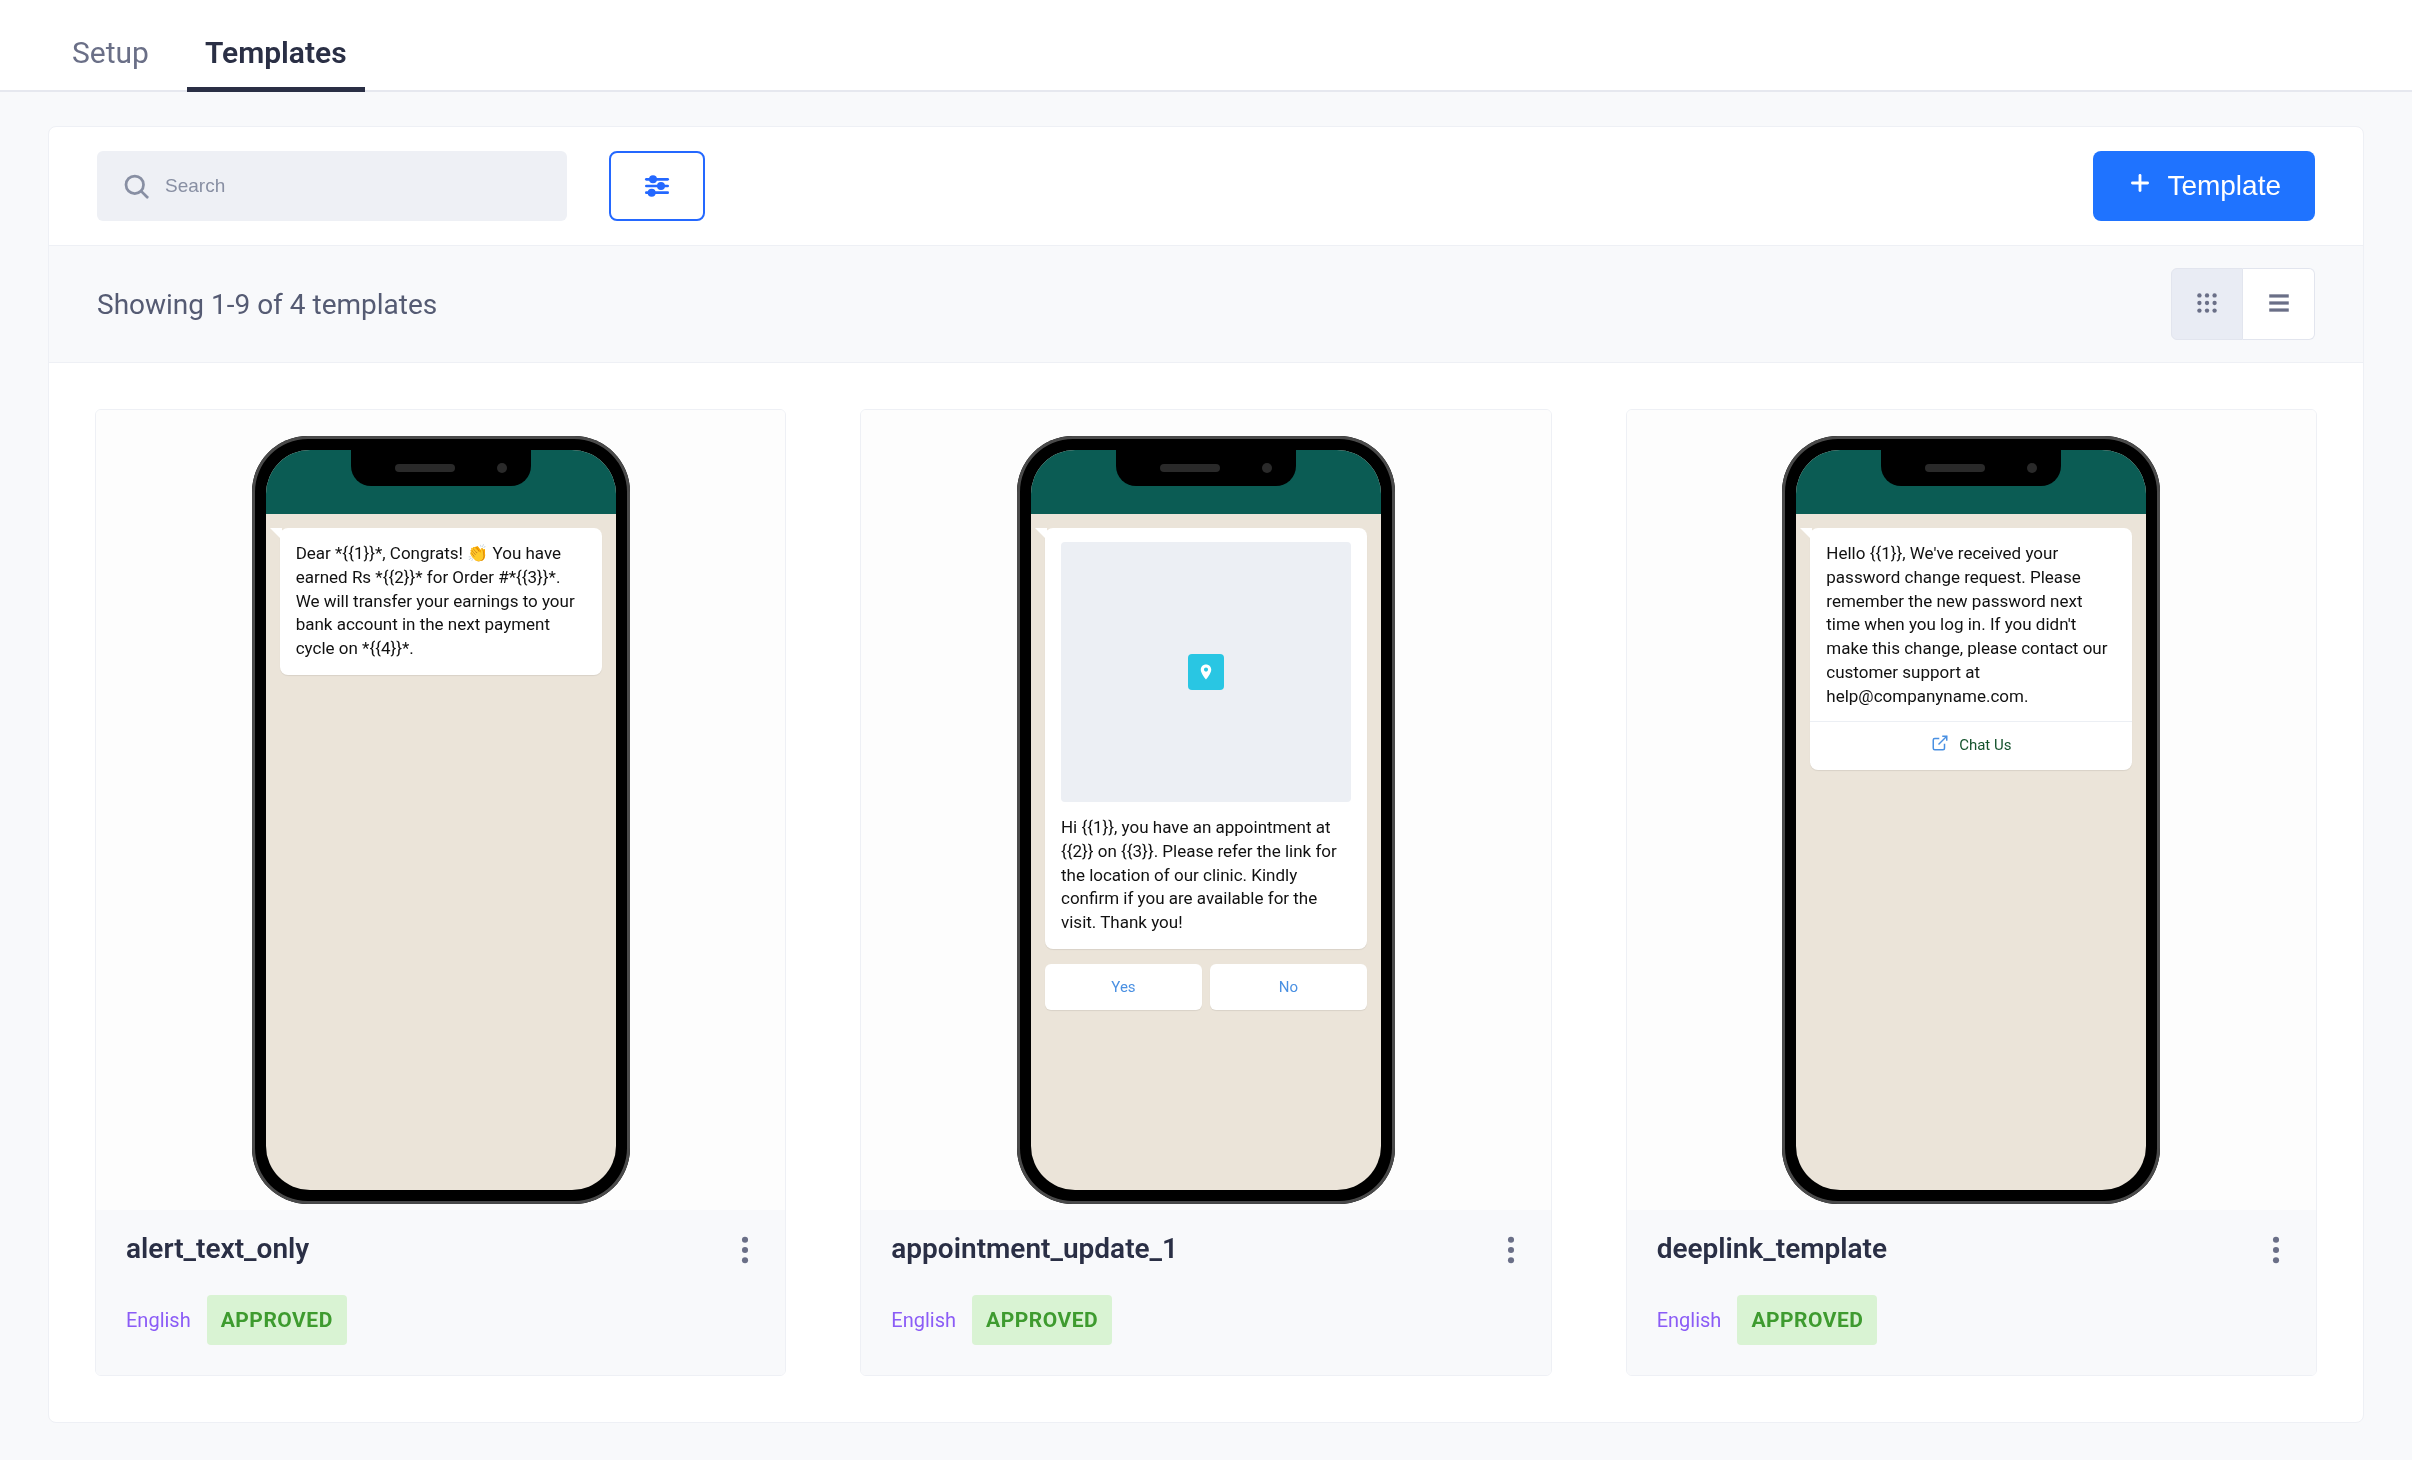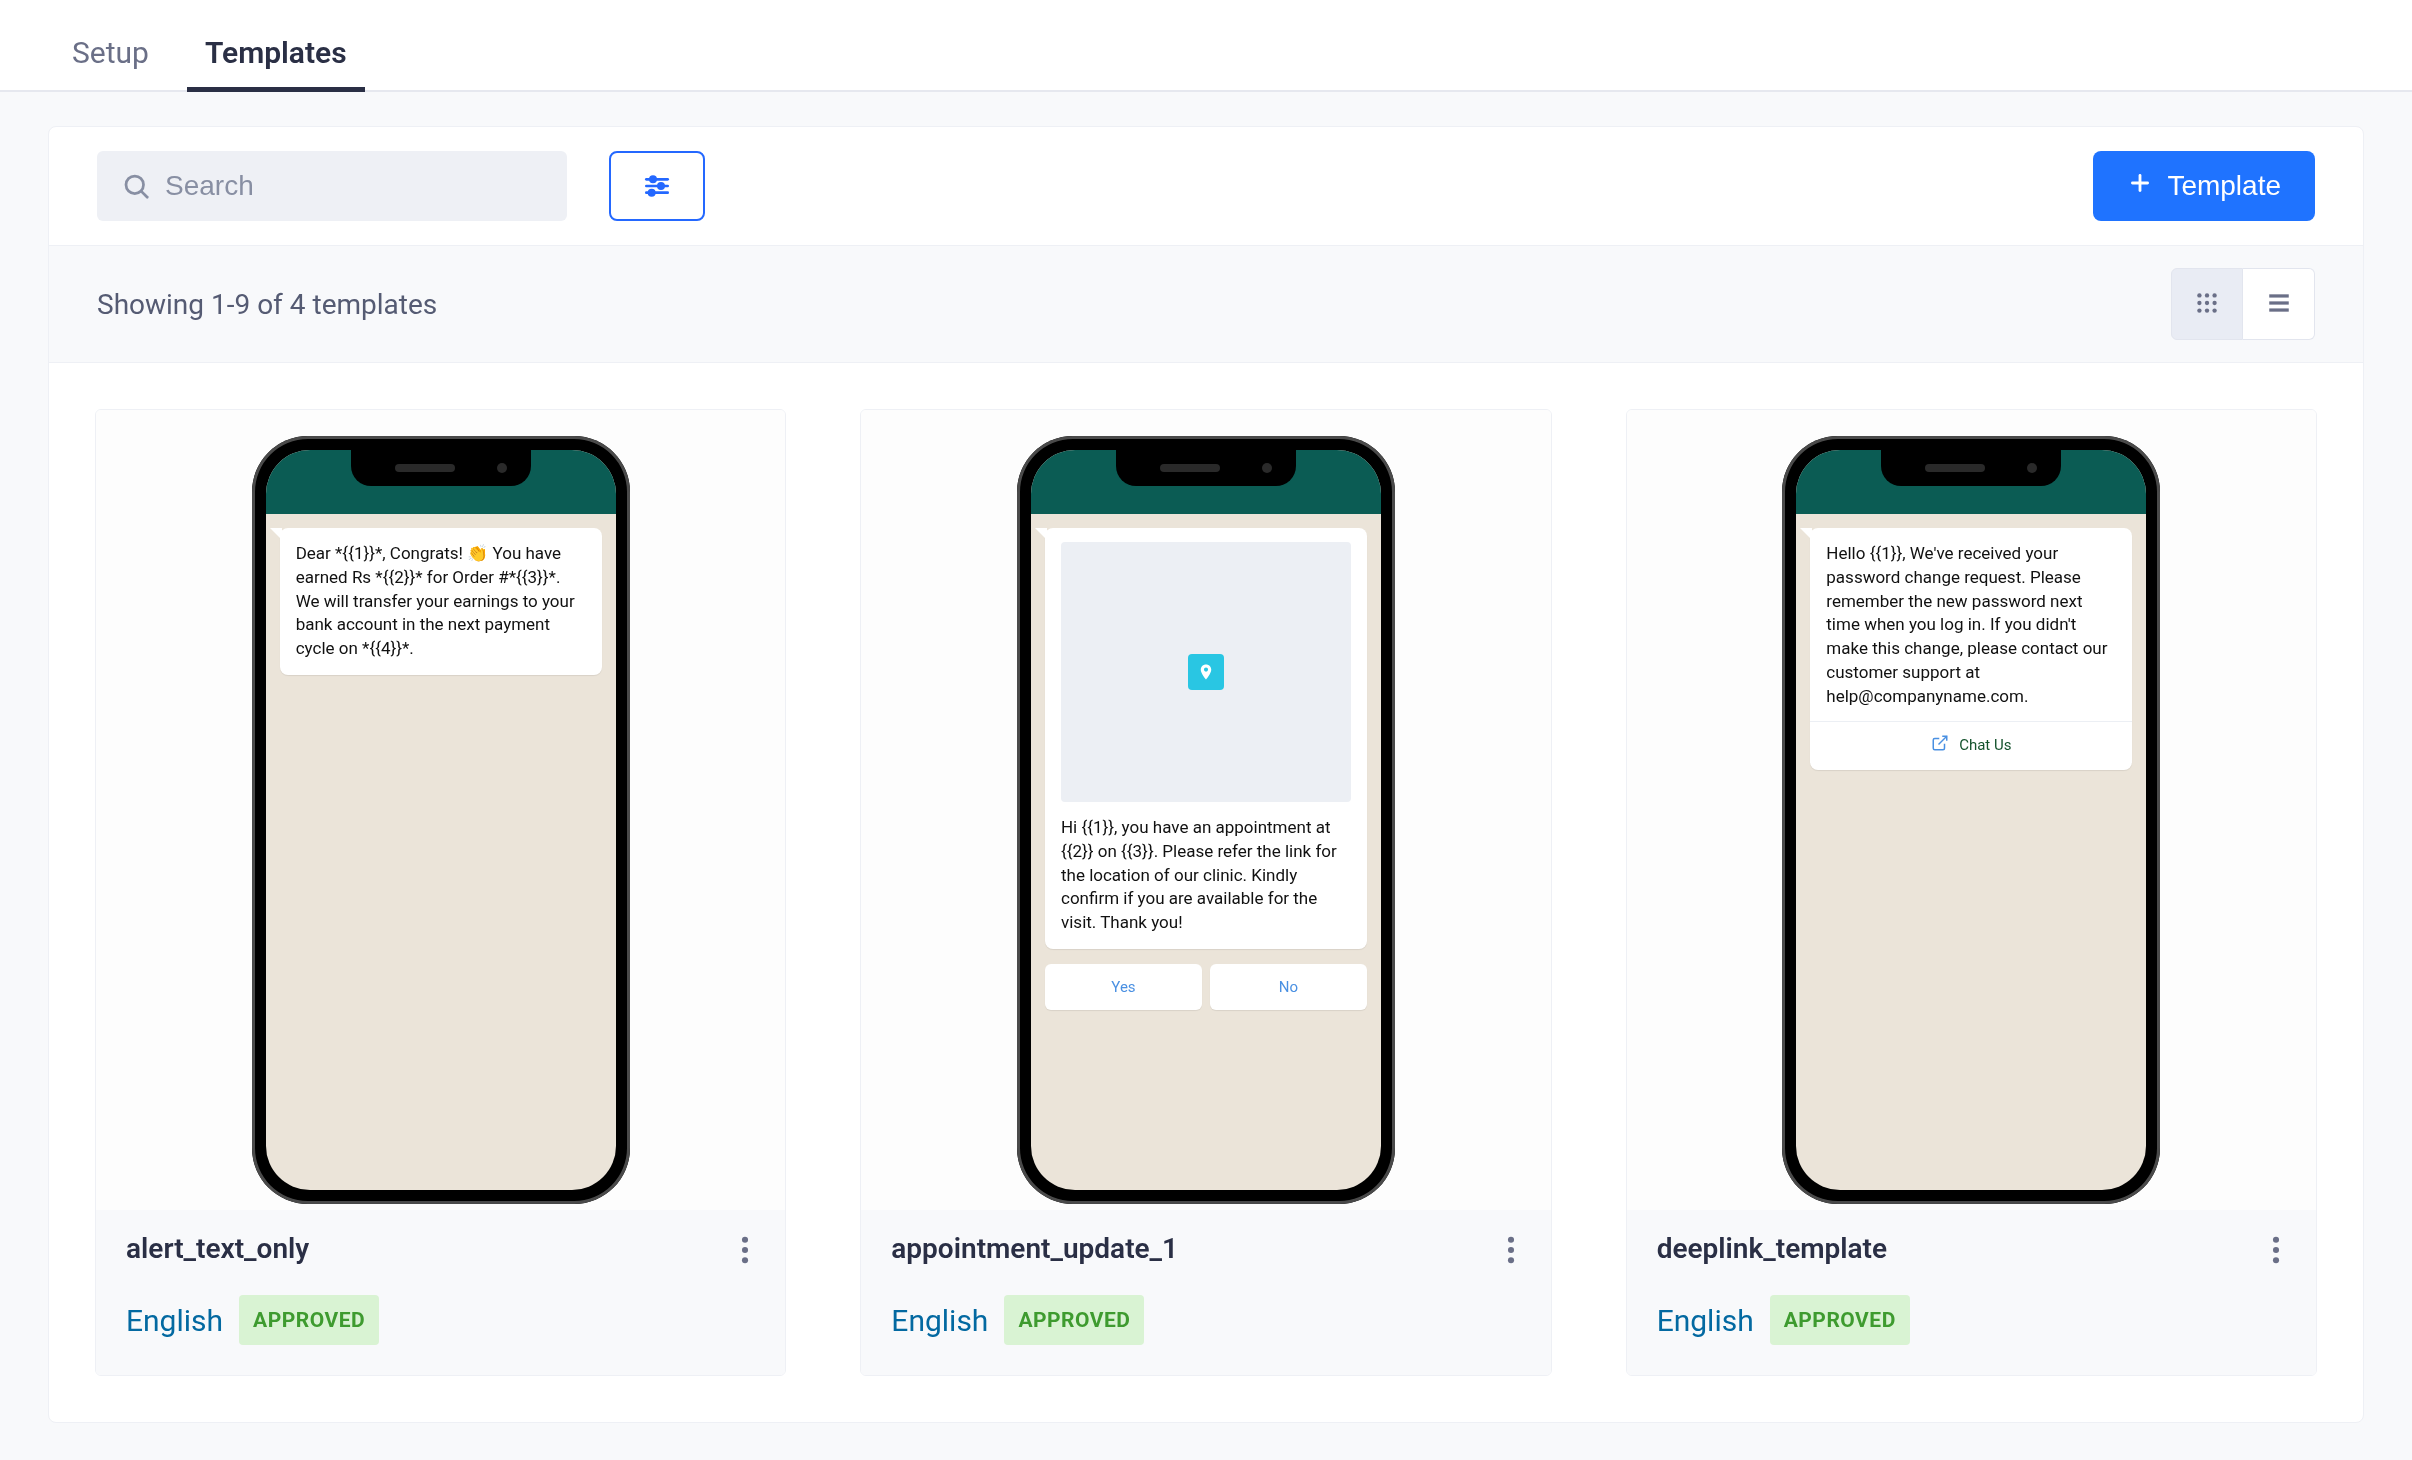--- a/index.html
+++ b/index.html
@@ -65,21 +65,21 @@
     gap: 14px;
     background: #eef0f5;
     border-radius: 6px;
     height: 70px;
     width: 470px;
     padding: 0 24px;
   }
   .search-box input {
     border: none;
     background: transparent;
-    font-size: 28px;
+    font-size: 19px;
     color: #888fa3;
     outline: none;
     width: 100%;
   }
   .search-box input::placeholder { color: #888fa3; }
   .icon-search svg, .icon-filter svg { display: block; }
 
   .filter-btn {
     width: 96px; height: 70px;
     border: 2px solid #2468ff;
@@ -251,22 +251,22 @@
   .card-title {
     font-size: 28px;
     font-weight:600;
     color:#2a2f45;
     margin-bottom: 30px;
   }
   .card-meta {
     display:flex;align-items:center;gap:16px;
   }
   .lang {
-    font-size: 30px;
-    color:#0369a1;
+    font-size: 20px;
+    color:#8b5cf6;
   }
   .badge {
     background:#d9f3d3;
     color:#3e9b2f;
     font-weight:700;
     font-size:21px;
     letter-spacing:.5px;
     padding: 13px 14px;
     border-radius:4px;
   }

